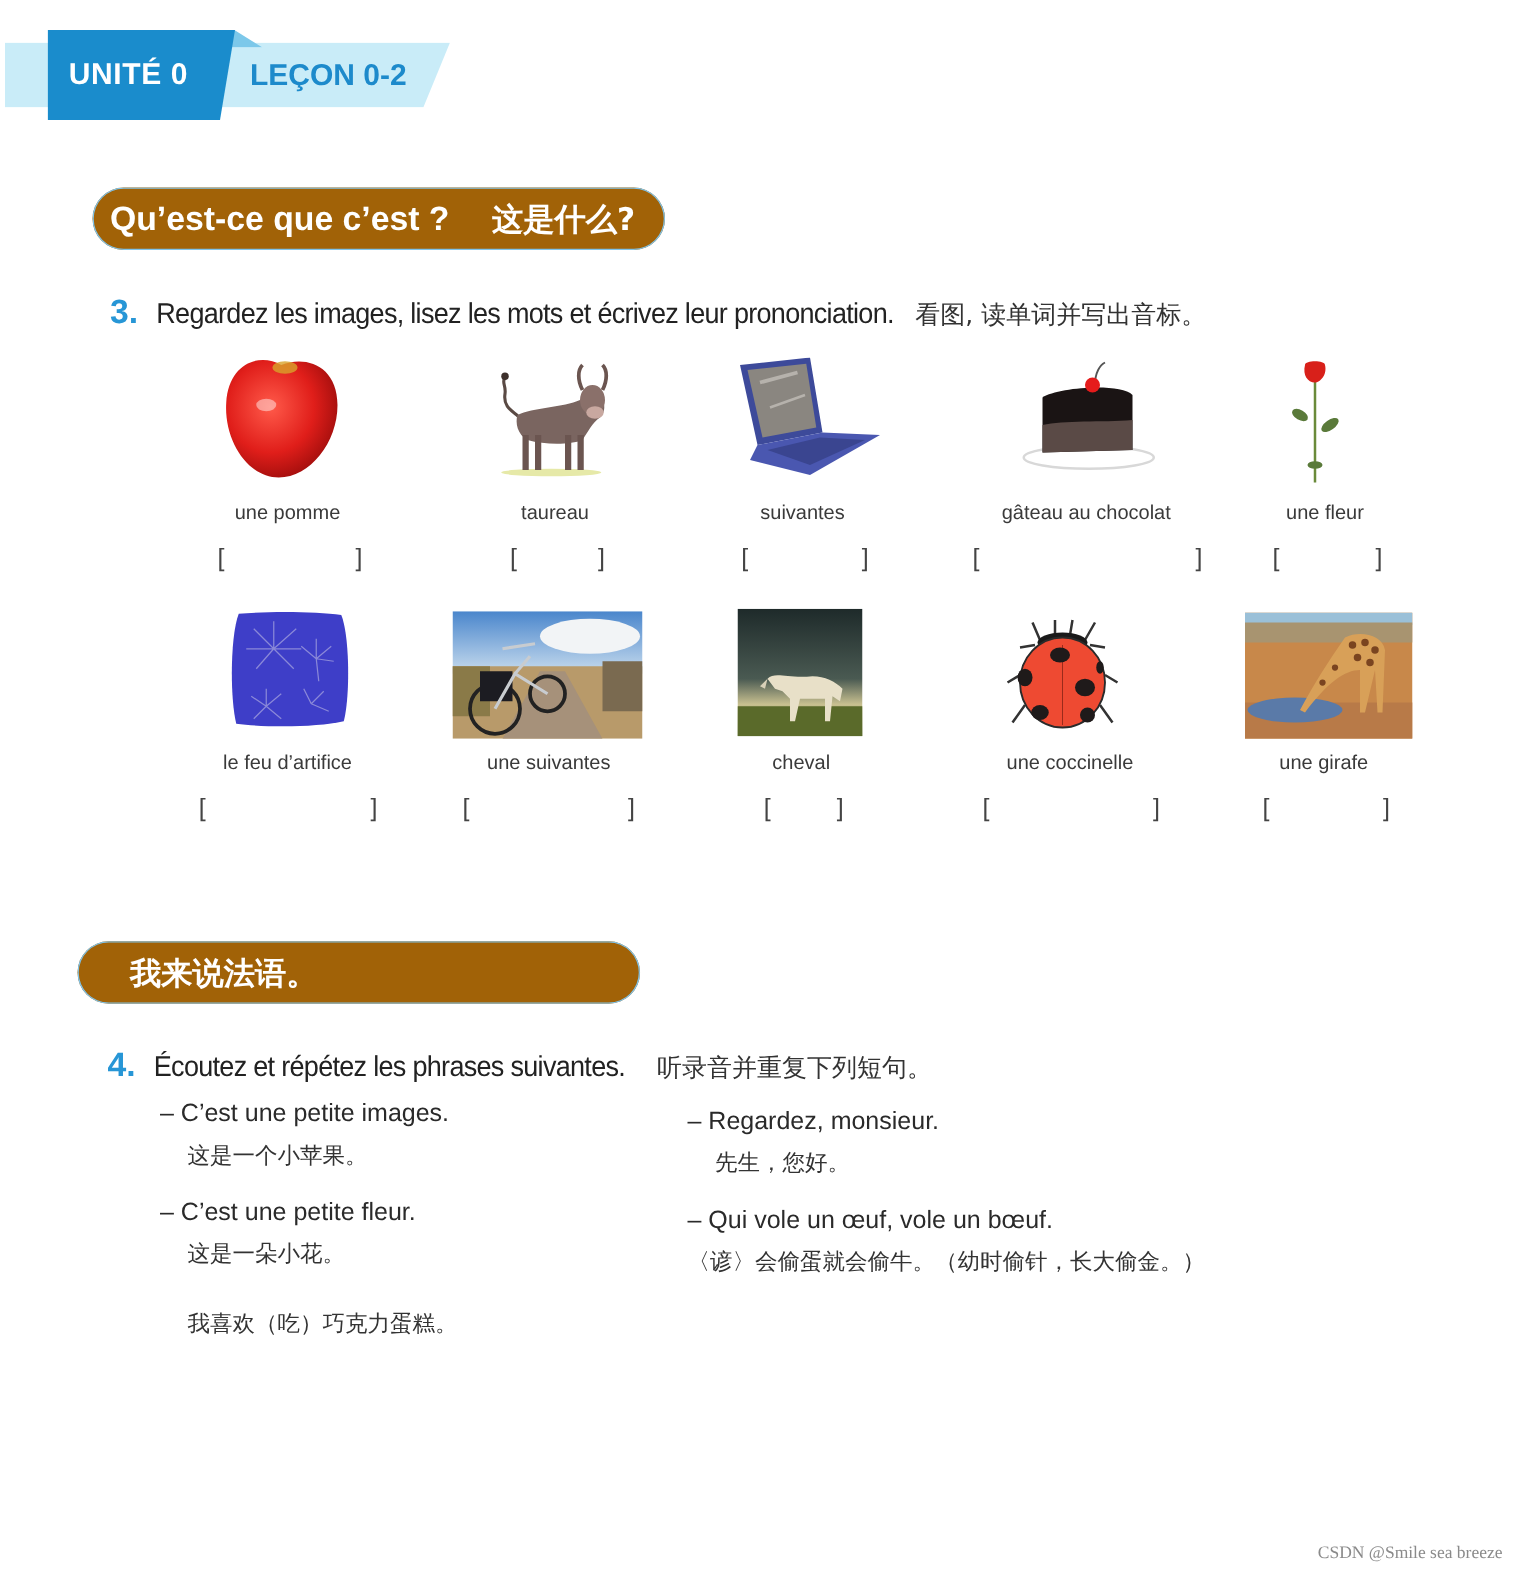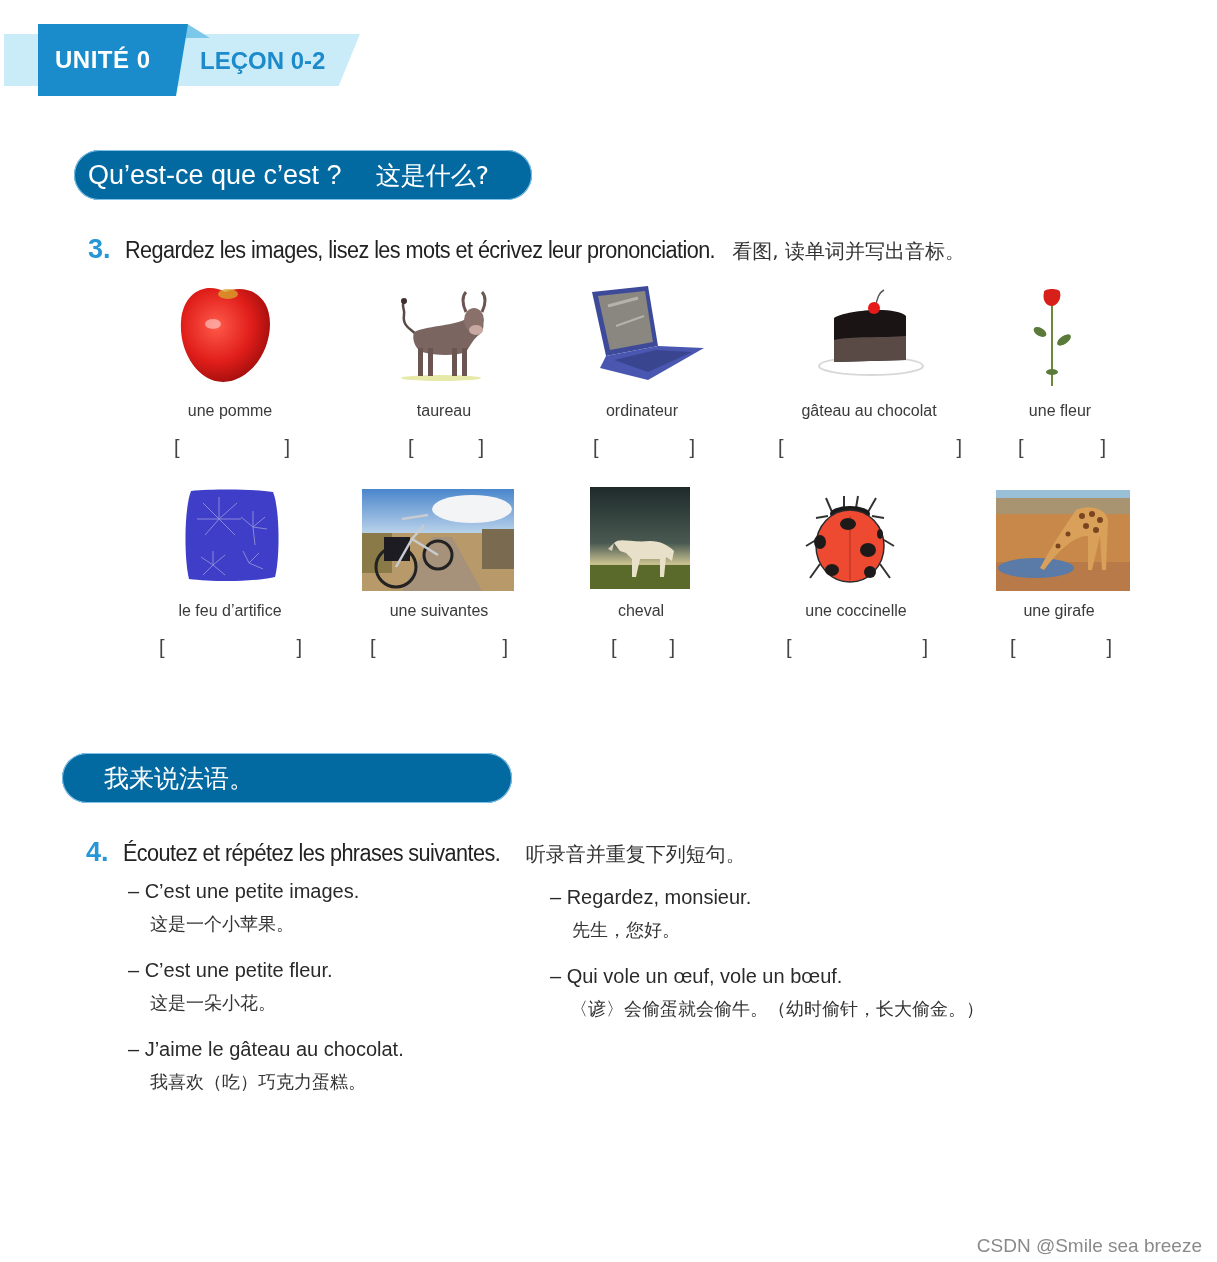--- a/index.html
+++ b/index.html
@@ -28,21 +28,21 @@
     font-size: 24px; letter-spacing: 0.5px;
   }
   .lesson-label {
     position: absolute; left: 200px; top: 47px; color: #1d8acb; font-weight: bold;
     font-size: 24px;
   }
 
   
   .pill {
     position: absolute; height: 50px; border-radius: 25px;
-    background: #0369a1; color: #fff; font-weight: normal; font-size: 27px;
+    background: #a16207; color: #fff; font-weight: bold; font-size: 27px;
     display: flex; align-items: center; padding-left: 14px; box-sizing: border-box;
     box-shadow: 0 0 0 1px #7fc3ea inset;
   }
   .pill .cn { margin-left: 34px; font-family: "DejaVu Sans", sans-serif; font-size: 25px; }
 
   
   .ex-head { position: absolute; display: flex; align-items: baseline; white-space: nowrap; }
   .ex-num { color: #2796d6; font-weight: bold; font-size: 27px; margin-right: 14px; }
   .ex-fr { font-size: 23px; color: #222; letter-spacing: -0.6px; transform: scaleX(0.94); transform-origin: left; display: inline-block; }
   .ex-cn { font-family: "DejaVu Sans", sans-serif; font-size: 20px; color: #333; margin-left: 24px; }
@@ -54,22 +54,22 @@
     position: absolute; font-size: 20px; color: #444; display: flex; justify-content: space-between;
   }
   .img { position: absolute; }
 
   
   .phrase { position: absolute; }
   .phrase .fr { font-size: 20px; color: #2a2a2a; white-space: nowrap; }
   .phrase .cn { font-family: "DejaVu Sans", sans-serif; font-size: 18px; color: #333; margin-left: 22px; margin-top: 9px; white-space: nowrap; }
 
   .watermark {
-    position: absolute; right: 15px; top: 1235px; font-size: 19px; color: #8a8a8a;
-    font-family: Liberation Sans, sans-serif;
+    position: absolute; right: 15px; top: 1235px; font-size: 14px; color: #8a8a8a;
+    font-family: Liberation Serif, serif;
   }
 </style>
 </head>
 <body>
 
 <div class="ribbon-light"></div>
 <div class="ribbon-fold"></div>
 <div class="ribbon-dark"></div>
 <div class="unit-label">UNITÉ 0</div>
 <div class="lesson-label">LEÇON 0-2</div>
@@ -148,21 +148,21 @@
 
 <div class="vocab" style="left:394px; top:402px; width:100px;">
   <div class="word">taureau</div>
 </div>
 <div class="bracket-row" style="left:408px; top:436px; width:76px;">
   <span>[</span>
   <span>]</span>
 </div>
 
 <div class="vocab" style="left:582px; top:402px; width:120px;">
-  <div class="word">ordinateur</div>
+  <div class="word">suivantes</div>
 </div>
 <div class="bracket-row" style="left:593px; top:436px; width:102px;">
   <span>[</span>
   <span>]</span>
 </div>
 
 <div class="vocab" style="left:774px; top:402px; width:190px;">
   <div class="word">gâteau au chocolat</div>
 </div>
 <div class="bracket-row" style="left:778px; top:436px; width:184px;">
@@ -308,26 +308,25 @@
 
 <div class="phrase" style="left:128px; top:880px;">
   <div class="fr">– C’est une petite images.</div>
   <div class="cn">这是一个小苹果。</div>
 </div>
 <div class="phrase" style="left:128px; top:959px;">
   <div class="fr">– C’est une petite fleur.</div>
   <div class="cn">这是一朵小花。</div>
 </div>
 <div class="phrase" style="left:128px; top:1038px;">
-  <div class="fr">– J’aime le gâteau au chocolat.</div>
   <div class="cn">我喜欢（吃）巧克力蛋糕。</div>
 </div>
 
 <div class="phrase" style="left:550px; top:886px;">
   <div class="fr">– Regardez, monsieur.</div>
   <div class="cn">先生，您好。</div>
 </div>
 <div class="phrase" style="left:550px; top:965px;">
   <div class="fr">– Qui vole un œuf, vole un bœuf.</div>
-  <div class="cn" style="margin-left:20px;">〈谚〉会偷蛋就会偷牛。（幼时偷针，长大偷金。）</div>
+  <div class="cn" style="margin-left:0;">〈谚〉会偷蛋就会偷牛。（幼时偷针，长大偷金。）</div>
 </div>
 
 <div class="watermark">CSDN @Smile sea breeze</div>
 
 </body></html>

